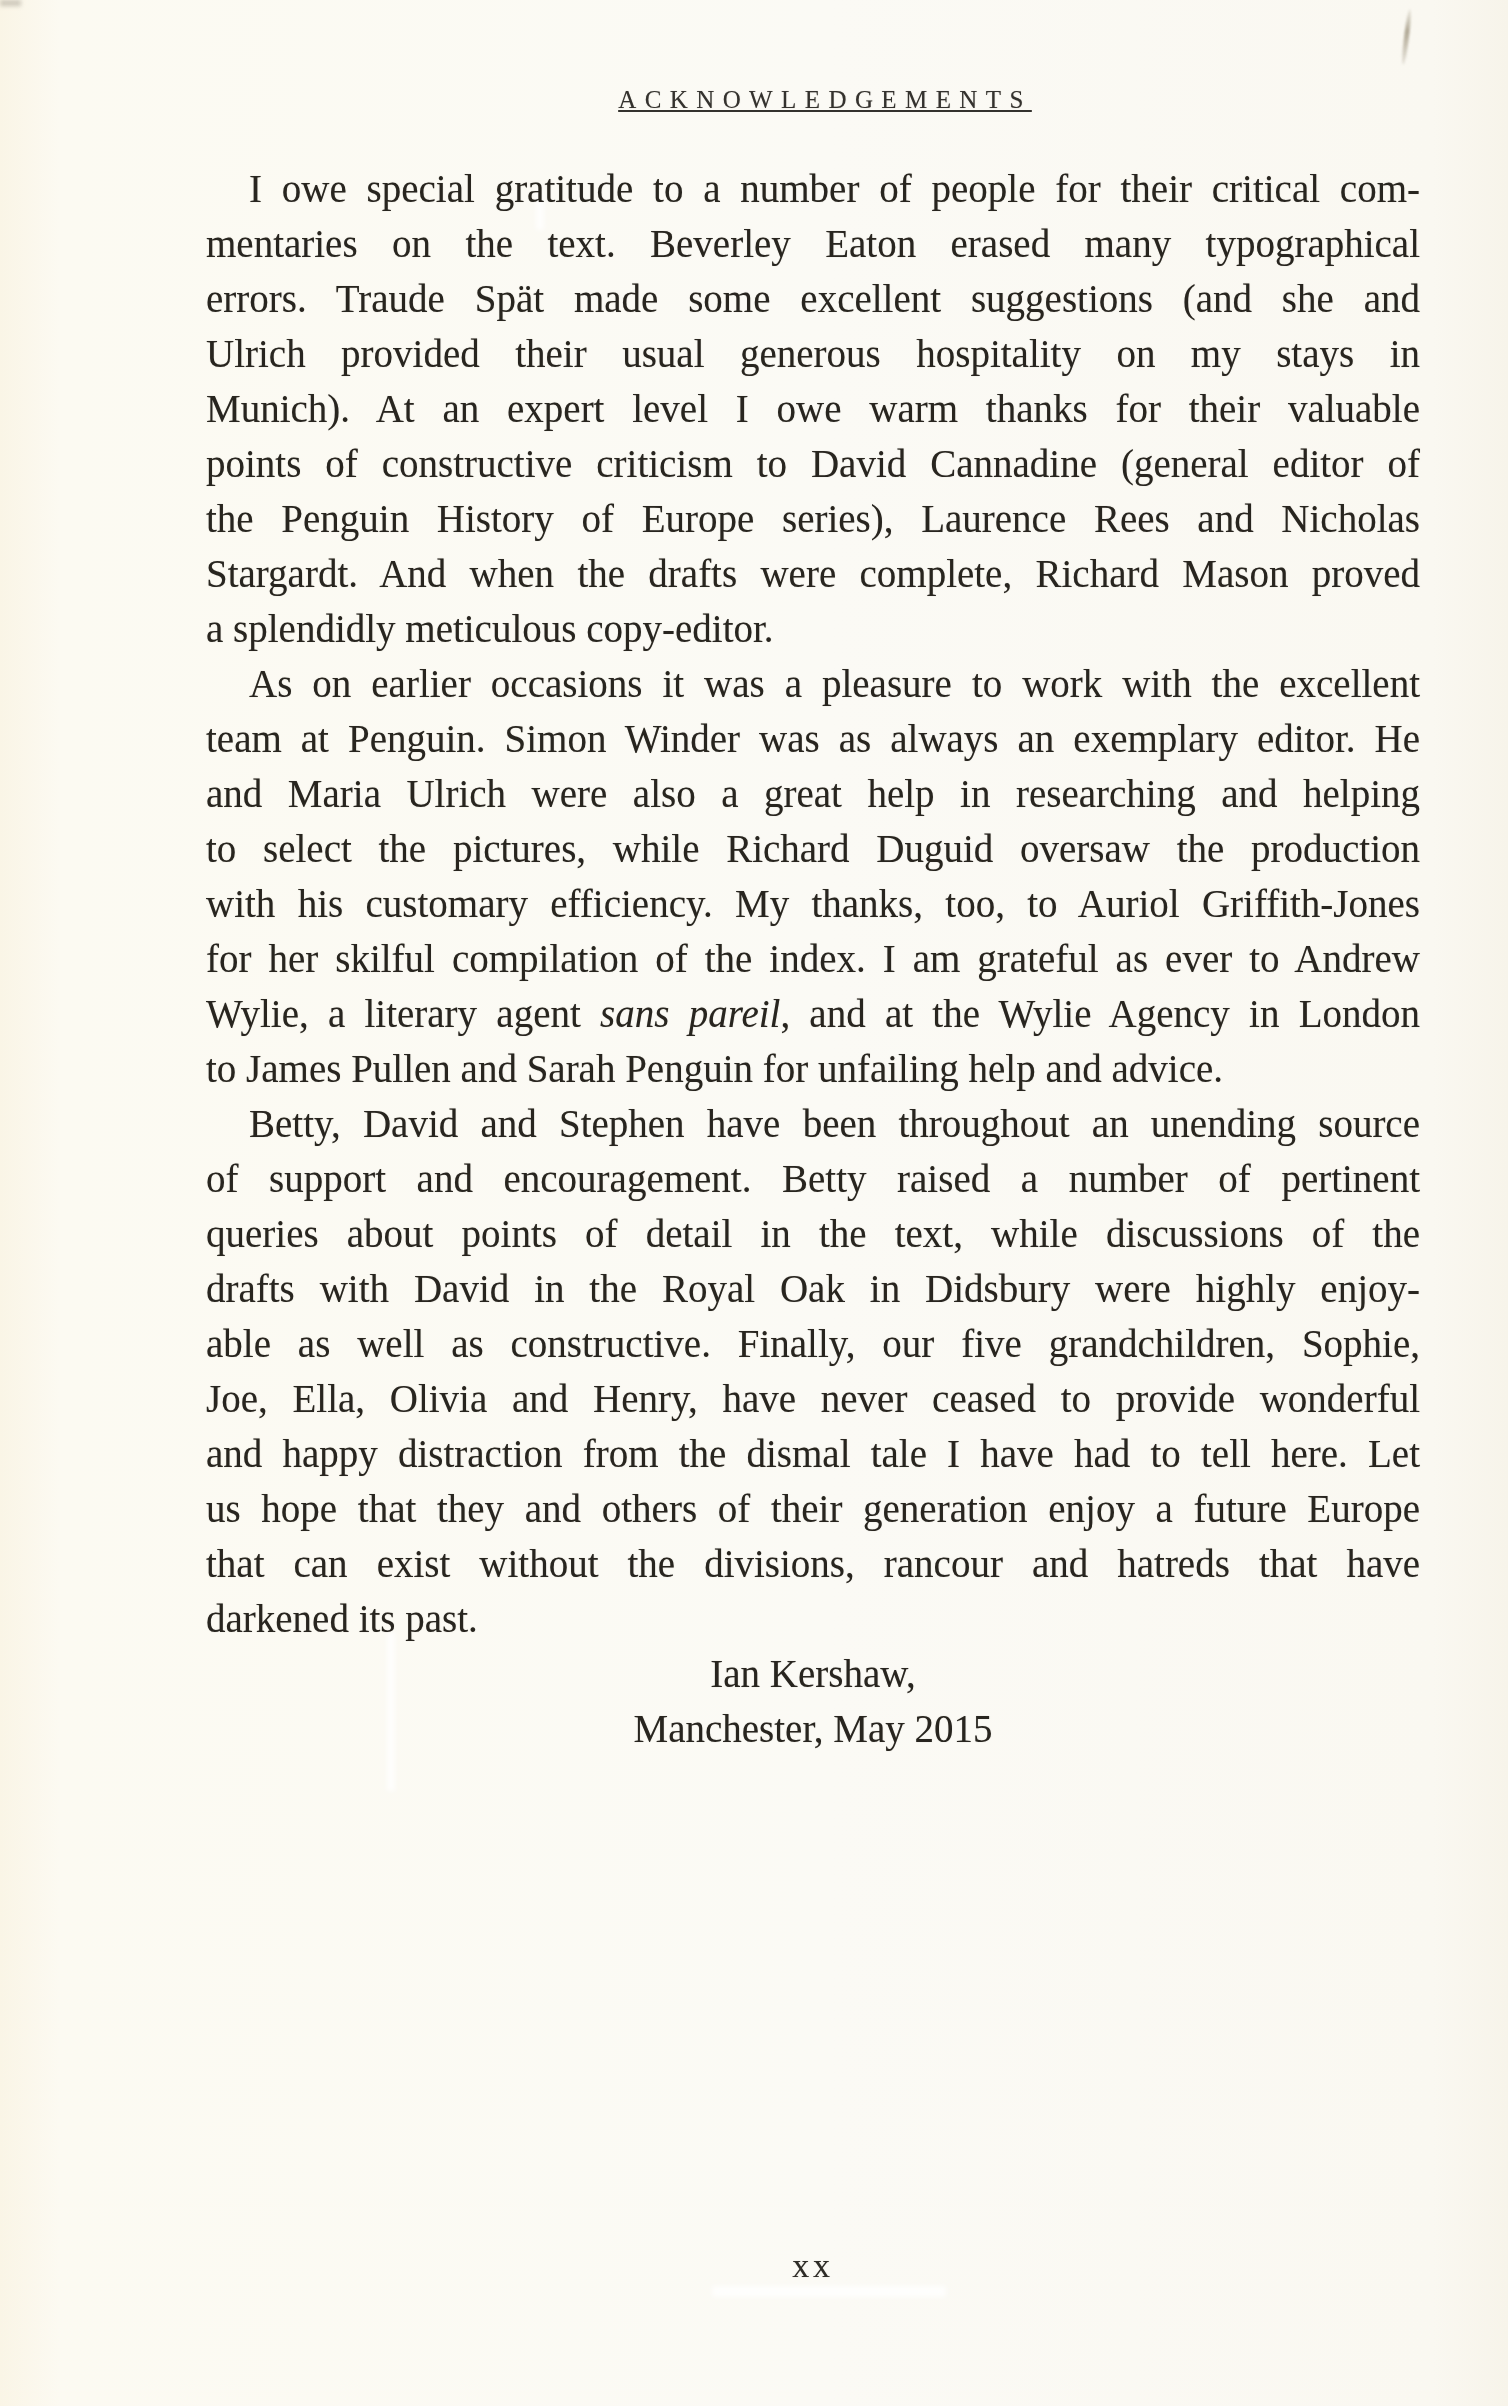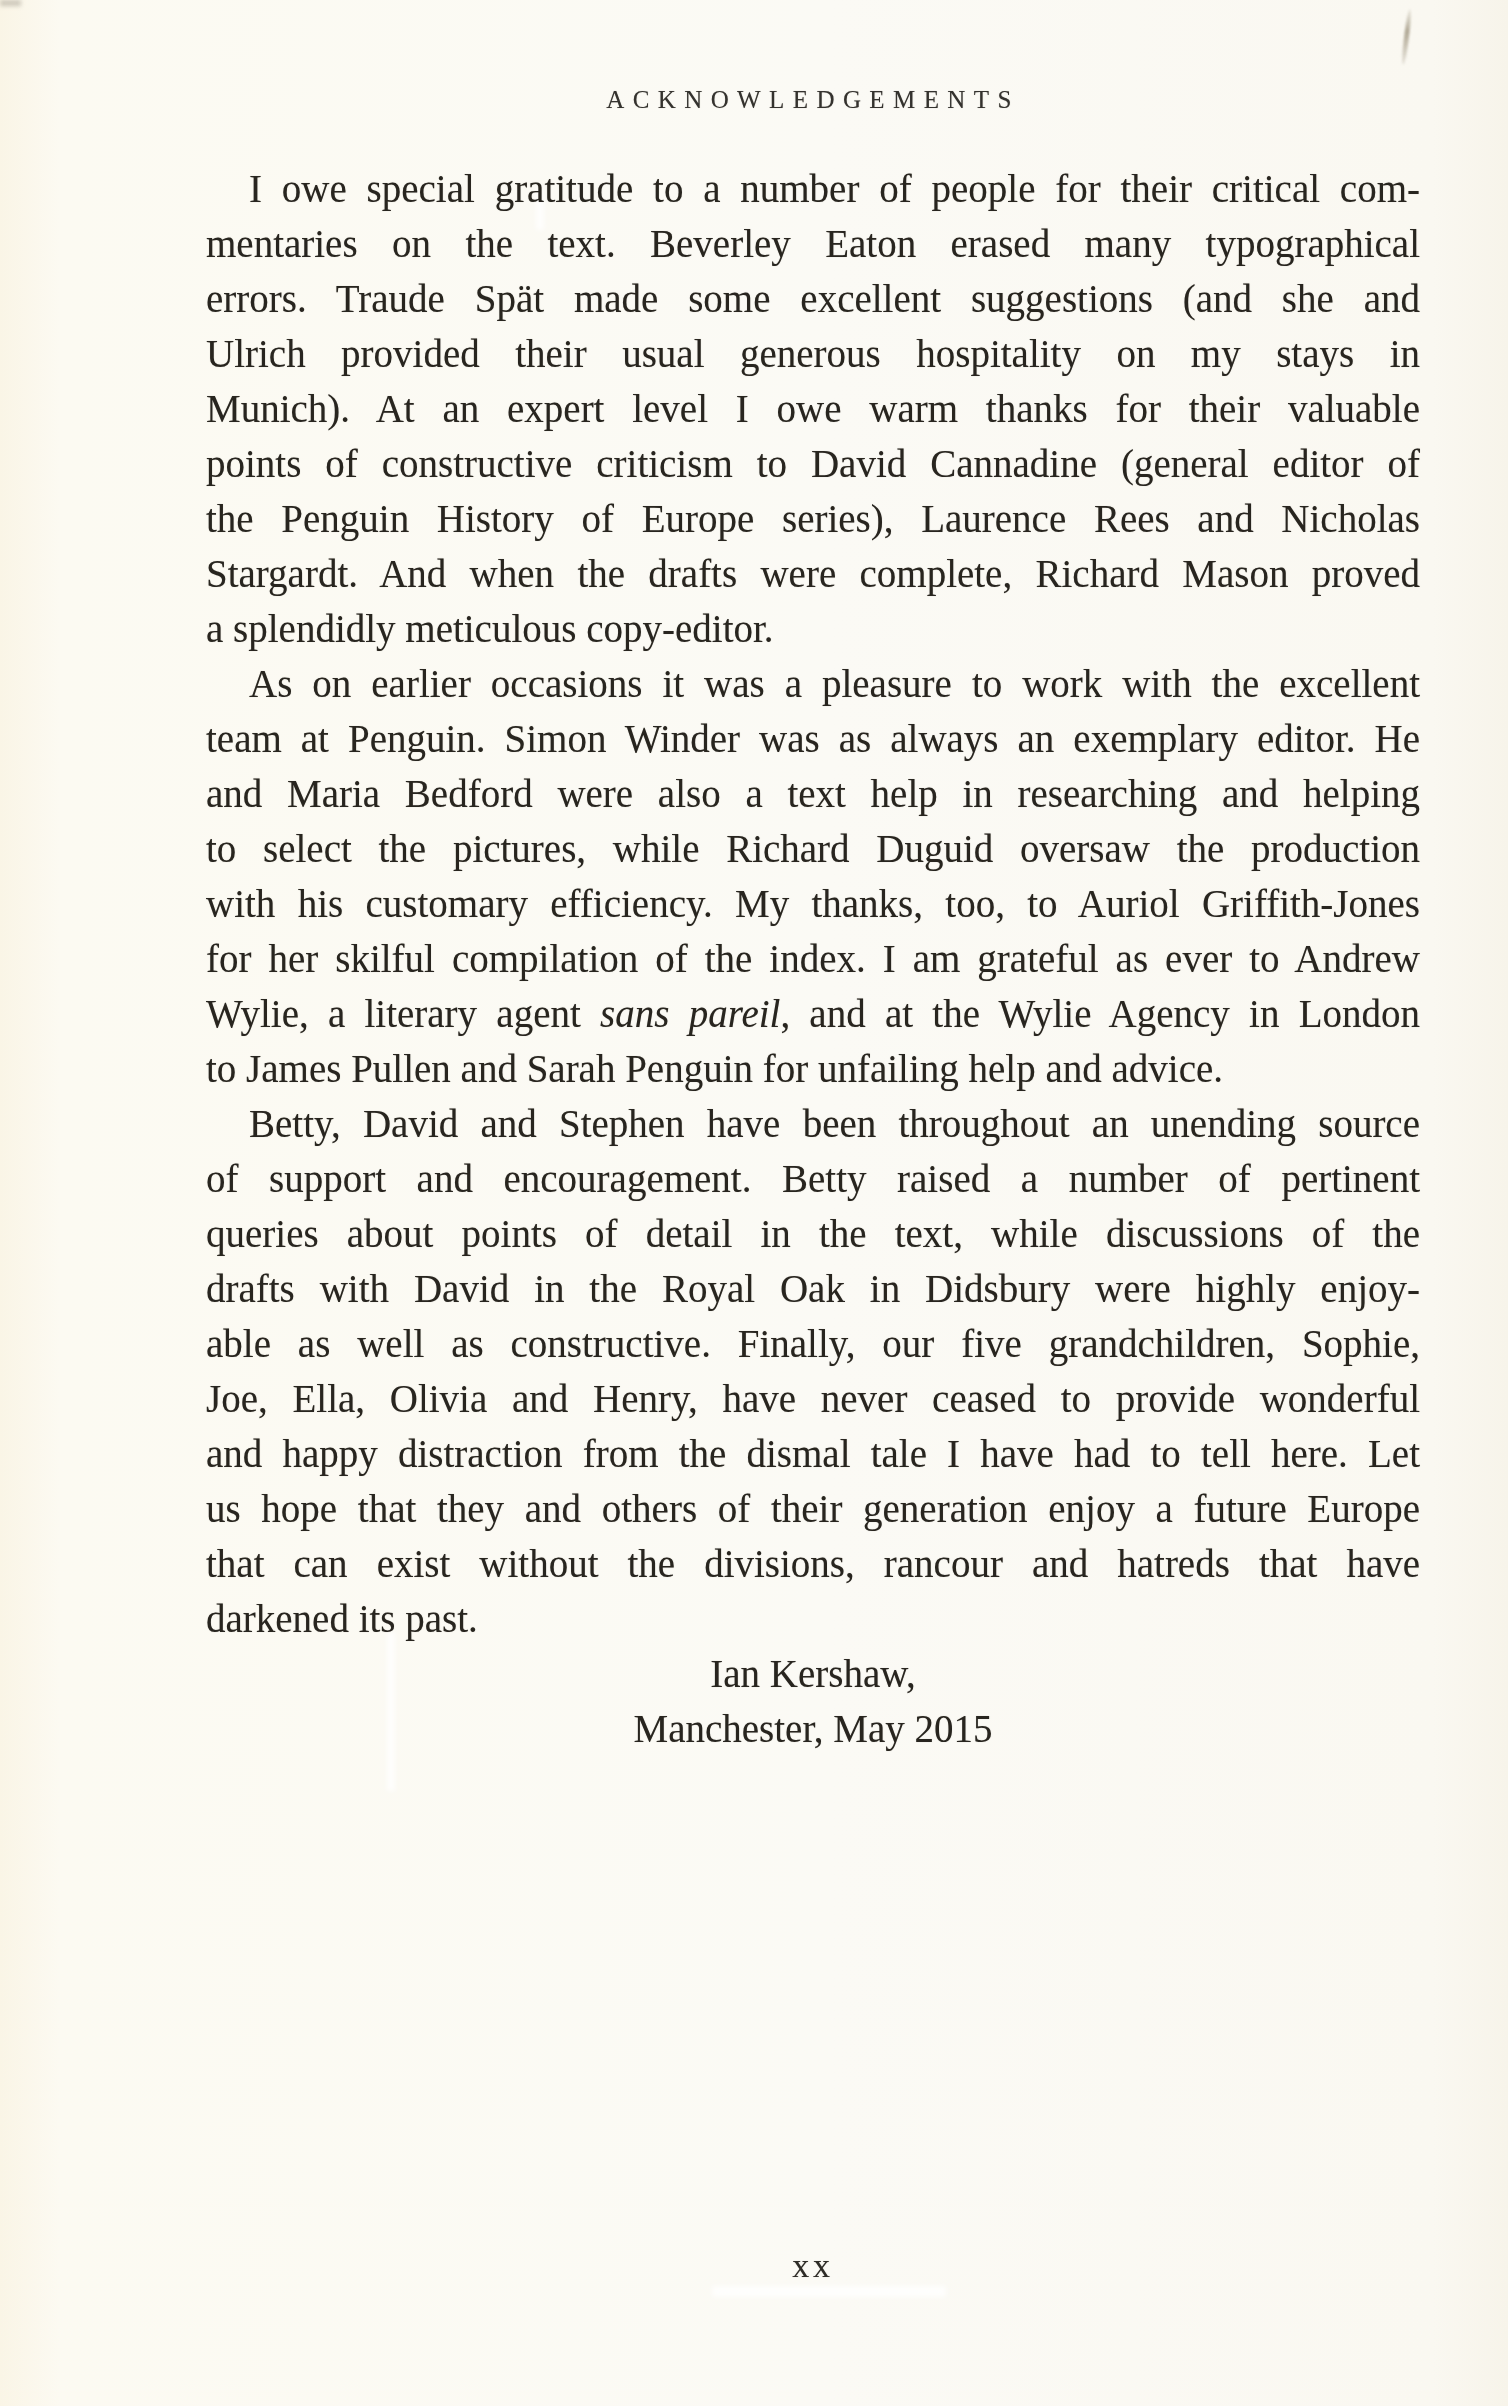--- a/index.html
+++ b/index.html
@@ -12,29 +12,30 @@
     width: 1508px;
     height: 2407px;
     overflow: hidden;
     background:
       linear-gradient(90deg, #faf5e6 0%, #fcfaf2 4%, #fbfaf5 55%, #faf8f1 95%, #f7f4ea 100%);
     font-family: "Liberation Serif", "DejaVu Serif", serif;
     color: #272520;
   }
   .running-head {
     position: absolute;
-    left: 206px;
+    left: 218px;
     width: 1214px;
     top: 86px;
     text-align: center;
     font-size: 25px;
     letter-spacing: 8.4px;
     color: #34322e;
     text-shadow: 0 0 0.9px rgba(60,55,45,0.4);
     white-space: nowrap;
+    text-decoration: underline;
   }
   .text-block {
     position: absolute;
     left: 206px;
     top: 161px;
     width: 1214px;
     font-size: 39px;
     line-height: 55px;
     color: #28251f;
     text-shadow: 0 0 0.9px rgba(60,55,45,0.35);
@@ -107,21 +108,21 @@
         <div class="line">Ulrich provided their usual generous hospitality on my stays in</div>
         <div class="line">Munich). At an expert level I owe warm thanks for their valuable</div>
         <div class="line">points of constructive criticism to David Cannadine (general editor of</div>
         <div class="line">the Penguin History of Europe series), Laurence Rees and Nicholas</div>
         <div class="line">Stargardt. And when the drafts were complete, Richard Mason proved</div>
         <div class="line last">a splendidly meticulous copy-editor.</div>
       </div>
       <div class="paragraph">
         <div class="line">As on earlier occasions it was a pleasure to work with the excellent</div>
         <div class="line">team at Penguin. Simon Winder was as always an exemplary editor. He</div>
-        <div class="line">and Maria Bedford were also a text help in researching and helping</div>
+        <div class="line">and Maria Ulrich were also a great help in researching and helping</div>
         <div class="line">to select the pictures, while Richard Duguid oversaw the production</div>
         <div class="line">with his customary efficiency. My thanks, too, to Auriol Griffith-Jones</div>
         <div class="line">for her skilful compilation of the index. I am grateful as ever to Andrew</div>
         <div class="line">Wylie, a literary agent <i>sans pareil</i>, and at the Wylie Agency in London</div>
         <div class="line last">to James Pullen and Sarah Penguin for unfailing help and advice.</div>
       </div>
       <div class="paragraph">
         <div class="line">Betty, David and Stephen have been throughout an unending source</div>
         <div class="line">of support and encouragement. Betty raised a number of pertinent</div>
         <div class="line">queries about points of detail in the text, while discussions of the</div>

